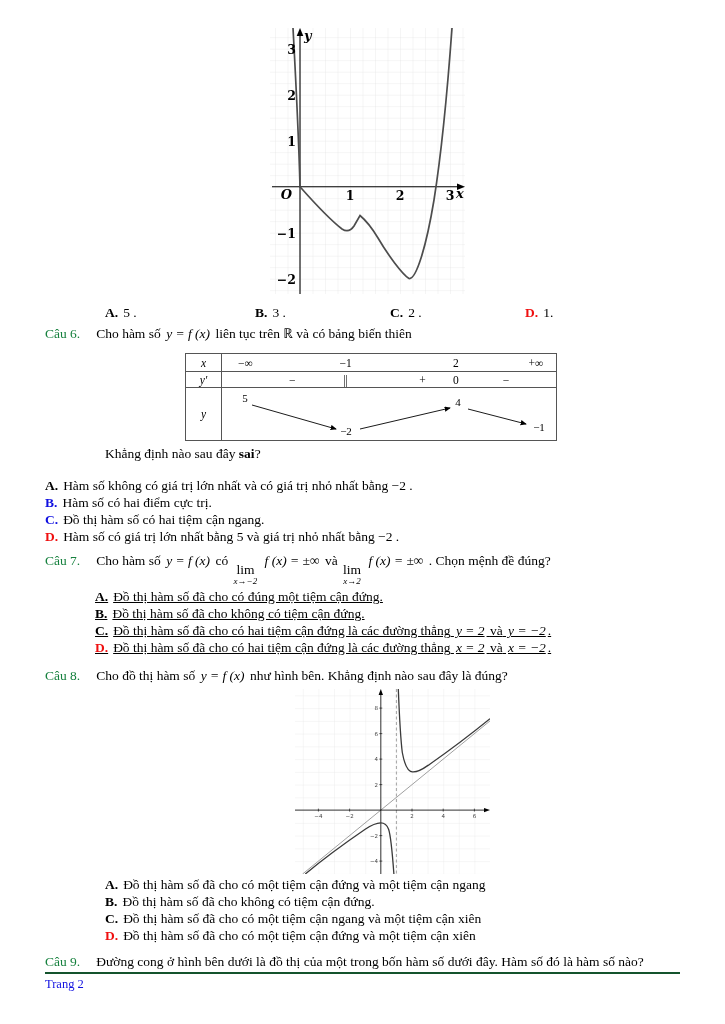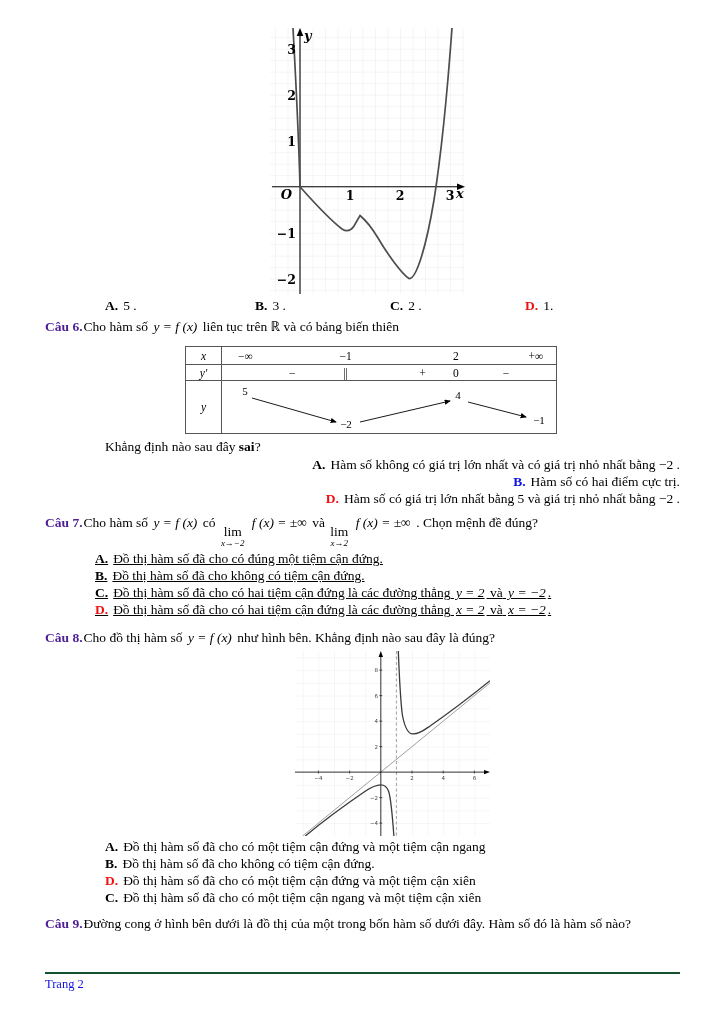--- a/index.html
+++ b/index.html
@@ -1,36 +1,36 @@
 <!DOCTYPE html>
 <html><head>
 <meta charset="utf-8">
 <style>
   * { margin:0; padding:0; box-sizing:border-box; }
   html,body { width:725px; background:#ffffff; }
   body { font-family:"Liberation Serif", serif; font-size:13.5px; color:#000; }
   .page { position:relative; width:725px; height:1024px; padding:28px 45px 0 45px; overflow:hidden; background:#fff; }
 
-  .qlabel { font-weight:bold; color:#4c1d95; margin-right:1px; }
+  .qlabel { font-weight:normal; color:#15803d; margin-right:16px; }
   .lbl { font-weight:bold; margin-right:5px; }
   .lbl-blue { color:#1010e0; }
   .lbl-red { color:#ef1010; }
   .math { font-style:italic; margin:0 2px; }
 
   .graph1-wrap { margin-left:225px; width:195px; height:266px; }
   .graph2-wrap { margin:4px 0 2px 250px; width:195px; height:185px; }
 
-  .answer-row { display:flex; padding-left:60px; margin-top:3px; line-height:17px; }
+  .answer-row { display:flex; padding-left:60px; margin-top:10px; line-height:17px; }
   .answer-row .ai1 { width:150px; }
   .answer-row .ai2 { width:135px; }
   .answer-row .ai3 { width:135px; }
 
   .qline { margin-top:4px; line-height:18px; }
   .opt { line-height:17px; }
-  .opts-q6 { margin-top:1px;text-align:right; }
+  .opts-q6 { margin-top:15px; }
   .opts-ind50 { padding-left:50px; margin-top:2px;text-decoration:underline; }
   .opts-ind60 { padding-left:60px; margin-top:2px; }
   .subline { padding-left:60px; line-height:17px; }
 
   .lim { display:inline-flex; flex-direction:column; align-items:center; vertical-align:-0.7em; line-height:1; margin:0 2px; }
   .limword { font-size:13.5px; }
   .limsub { font-size:9px; font-style:italic; }
 
   
   .bbt { width:372px; margin:10px 0 4px 140px; border:1px solid #555; font-size:11.5px; }
@@ -140,20 +140,21 @@
     </div>
   </div>
 
   <div class="subline">
     <span>Khẳng định nào sau đây </span><b>sai</b><span>?</span>
   </div>
 
   <div class="opts-q6">
     <div class="opt"><b class="lbl">A.</b><span>Hàm số không có giá trị lớn nhất và có giá trị nhỏ nhất bằng −2 .</span></div>
     <div class="opt"><b class="lbl lbl-blue">B.</b><span>Hàm số có hai điểm cực trị.</span></div>
+    <div class="opt"><b class="lbl lbl-blue">C.</b><span>Đồ thị hàm số có hai tiệm cận ngang.</span></div>
     <div class="opt"><b class="lbl lbl-red">D.</b><span>Hàm số có giá trị lớn nhất bằng 5 và giá trị nhỏ nhất bằng −2 .</span></div>
   </div>
 
   <div class="qline" style="margin-top:7px">
     <b class="qlabel">Câu 7.</b><span>Cho hàm số</span>
     <i class="math">y = f (x)</i>
     <span>có</span>
     <span class="lim">
         <span class="limword">lim</span>
         <span class="limsub">x→−2</span>
@@ -226,22 +227,22 @@
       <text x="54.6" y="128.5" text-anchor="middle">−2</text>
       <text x="117" y="128.5" text-anchor="middle">2</text>
       <text x="148.2" y="128.5" text-anchor="middle">4</text>
       <text x="179.4" y="128.5" text-anchor="middle">6</text>
     </svg>
   </div>
 
   <div class="opts-ind60">
     <div class="opt"><b class="lbl">A.</b><span>Đồ thị hàm số đã cho có một tiệm cận đứng và một tiệm cận ngang</span></div>
     <div class="opt"><b class="lbl">B.</b><span>Đồ thị hàm số đã cho không có tiệm cận đứng.</span></div>
+    <div class="opt"><b class="lbl">C.</b><span>Đồ thị hàm số đã cho có một tiệm cận ngang và một tiệm cận xiên</span></div>
     <div class="opt"><b class="lbl lbl-red">D.</b><span>Đồ thị hàm số đã cho có một tiệm cận đứng và một tiệm cận xiên</span></div>
-    <div class="opt"><b class="lbl">C.</b><span>Đồ thị hàm số đã cho có một tiệm cận ngang và một tiệm cận xiên</span></div>
   </div>
 
   <div class="qline" style="margin-top:9px">
     <b class="qlabel">Câu 9.</b><span>Đường cong ở hình bên dưới là đồ thị của một trong bốn hàm số dưới đây. Hàm số đó là hàm số nào?</span>
   </div>
 
   <div class="footer">
     <span>Trang 2</span>
   </div>
 

